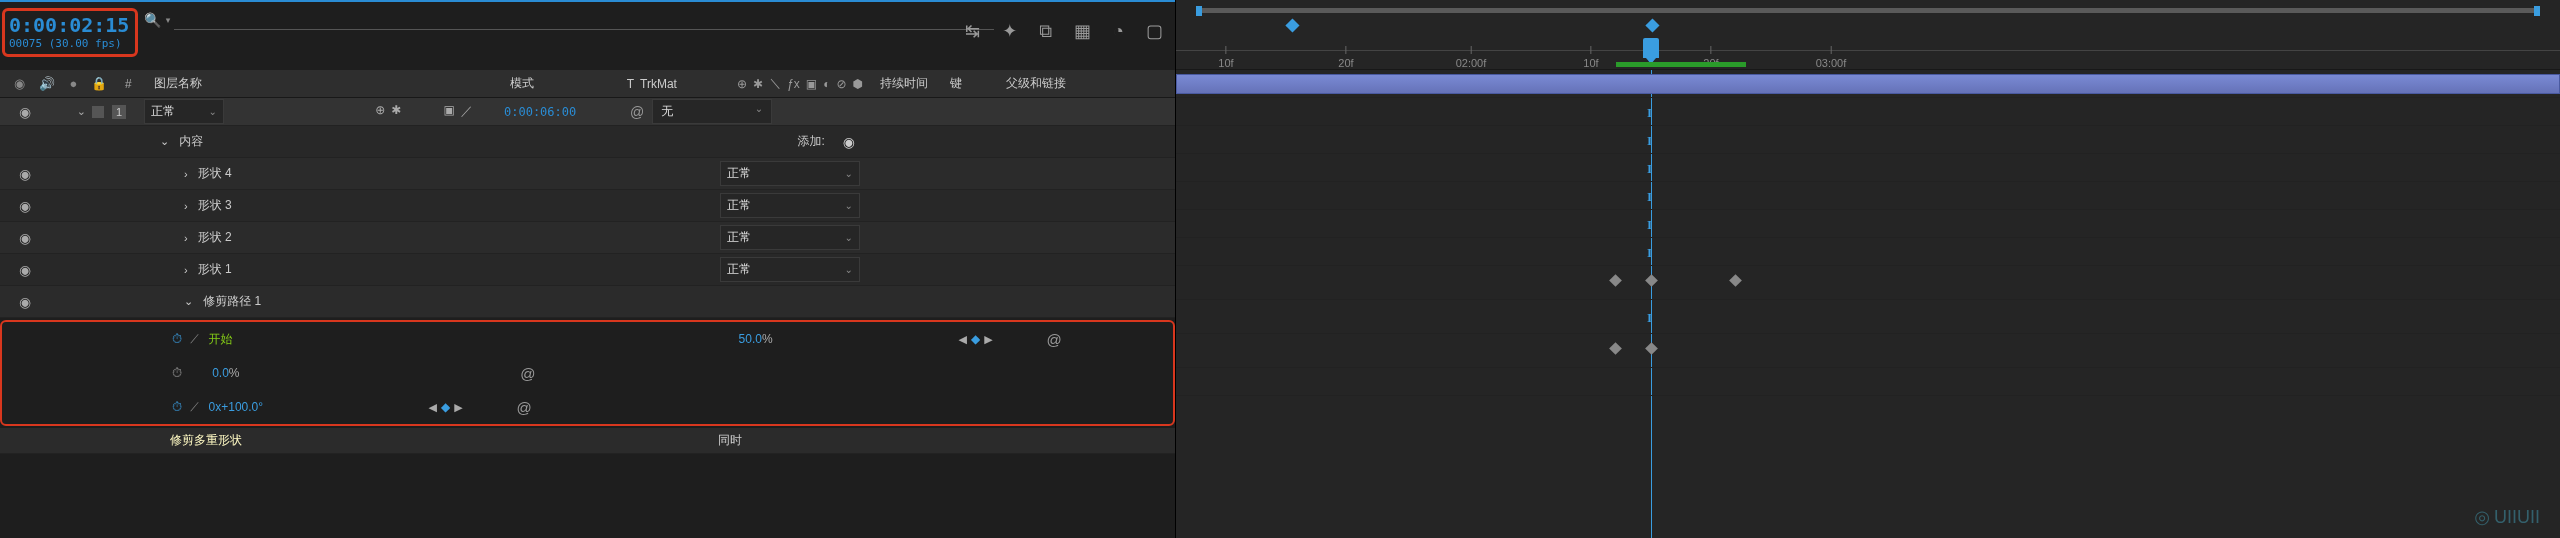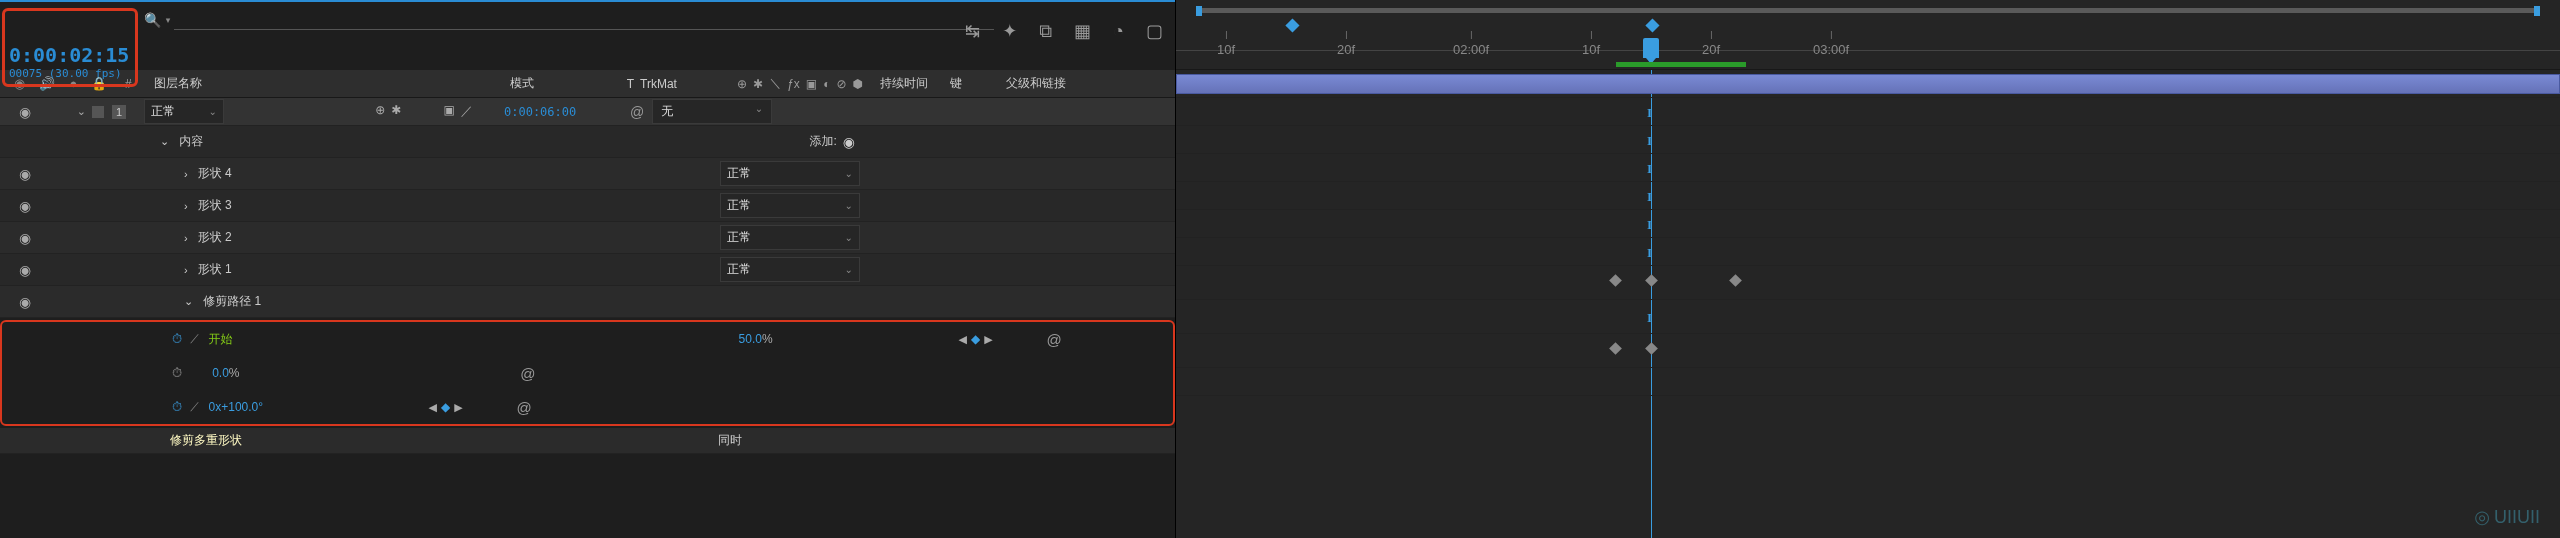--- a/index.html
+++ b/index.html
@@ -12,21 +12,21 @@
   height: 538px;
   overflow: hidden;
 }
 .panel { display: flex; height: 100%; }
 .left-panel { width: 1175px; display: flex; flex-direction: column; }
 .right-panel { flex: 1; background: #252525; border-left: 1px solid #000; }
 
 
 .top-header { height: 70px; display: flex; align-items: flex-start; padding: 6px 0 0 0; position: relative; border-top: 2px solid #2a8cd4; }
 .timecode-box { border: 3px solid #d9371e; border-radius: 6px; padding: 2px 6px 4px 4px; margin-left: 2px; }
-.timecode-main { color: #2a8cd4; font-size: 20px; font-weight: bold; font-family: monospace; margin-top: 30px; }
+.timecode-main { color: #2a8cd4; font-size: 20px; font-weight: bold; font-family: monospace; }
 .timecode-sub { color: #2a8cd4; font-size: 11px; font-family: monospace; }
 .search-area { margin-left: 6px; display: flex; align-items: center; gap: 4px; margin-top: 2px; }
 .search-icon { color: #888; font-size: 14px; }
 .search-underline { border-bottom: 1px solid #555; width: 820px; height: 2px; margin-top: 18px; }
 .toolbar-icons { position: absolute; right: 12px; top: 18px; display: flex; gap: 22px; align-items: center; }
 .toolbar-icons span { color: #999; font-size: 18px; }
 
 
 .col-header { height: 28px; background: #2e2e2e; display: flex; align-items: center; border-bottom: 1px solid #181818; }
 .toggle-icons { display: flex; gap: 14px; padding-left: 14px; width: 112px; }
@@ -63,41 +63,41 @@
 .prop-row { height: 32px; display: flex; align-items: center; border-bottom: 1px solid #222; }
 .prop-row.odd { background: #282828; }
 .prop-row.even { background: #2b2b2b; }
 .prop-indent-1 { padding-left: 110px; }
 .prop-indent-2 { padding-left: 134px; }
 .twirl-open { color: #ccc; font-size: 11px; margin-right: 10px; }
 .twirl-closed { color: #ccc; font-size: 11px; margin-right: 10px; }
 .prop-label { color: #ccc; flex: 1; }
 .prop-label-cell { width: 390px; display: flex; align-items: center; }
 .shape-dd { background: #262626; color: #ddd; padding: 3px 6px; display: flex; justify-content: space-between; align-items: center; width: 140px; border: 1px solid #3a3a3a; }
-.add-cell { display: flex; align-items: center; gap: 6px; margin-left: auto; margin-right: 320px; color: #ccc; }
+.add-cell { display: flex; align-items: center; gap: 18px; margin-left: auto; margin-right: 320px; color: #ccc; }
 .add-btn { color: #ccc; font-size: 14px; }
 
 
 .highlight-box { border: 2px solid #d9371e; border-radius: 6px; margin: 2px 0 2px 0; }
 .hprop-row { height: 34px; display: flex; align-items: center; }
 .stopwatch { color: #3a9de0; font-size: 13px; margin-right: 8px; }
 .stopwatch.off { color: #999; }
 .graph-icn { color: #888; font-size: 12px; margin-right: 10px; }
 .hprop-label { color: #84cc16; width: 530px; }
 .hprop-value { color: #3a9de0; width: 220px; }
 .hprop-value .pct { color: #aaa; }
 .keynav { display: flex; gap: 4px; align-items: center; width: 70px; color: #999; }
 .keynav .kd { color: #3a9de0; font-size: 12px; }
 .keynav .arrow { color: #aaa; font-size: 11px; }
 .spiral { color: #999; font-size: 15px; margin-left: 18px; }
 
 
 .time-ruler { height: 70px; background: #252525; position: relative; border-bottom: 1px solid #181818; }
 .ruler-line { position: absolute; bottom: 18px; left: 0; right: 0; border-top: 1px solid #444; }
-.ruler-tick { position: absolute; bottom: 12px; color: #888; font-size: 13px; transform: translateX(-50%); }
+.ruler-tick { position: absolute; bottom: 0; color: #888; font-size: 11px; transform: translateX(-50%); }
 .ruler-tick .tick-line { width: 1px; height: 8px; background: #666; margin: 0 auto 3px; }
 .playhead { position: absolute; top: 38px; width: 16px; height: 20px; background: #3a9de0; transform: translateX(-50%); border-radius: 2px 2px 0 0; }
 .playhead::after { content: ''; position: absolute; bottom: -6px; left: 3px; border-left: 5px solid transparent; border-right: 5px solid transparent; border-top: 6px solid #3a9de0; }
 .marker-diamond { position: absolute; width: 10px; height: 10px; background: #3a9de0; transform: rotate(45deg) translateX(-50%); top: 24px; }
 .work-bar { position: absolute; top: 8px; height: 5px; background: #5a5a5a; left: 20px; right: 20px; }
 .work-handle { position: absolute; top: 6px; width: 6px; height: 10px; background: #3a9de0; }
 
 .timeline-body { position: relative; }
 .tl-row { height: 28px; border-bottom: 1px solid #222; position: relative; }
 .tl-row.layer { height: 28px; }

